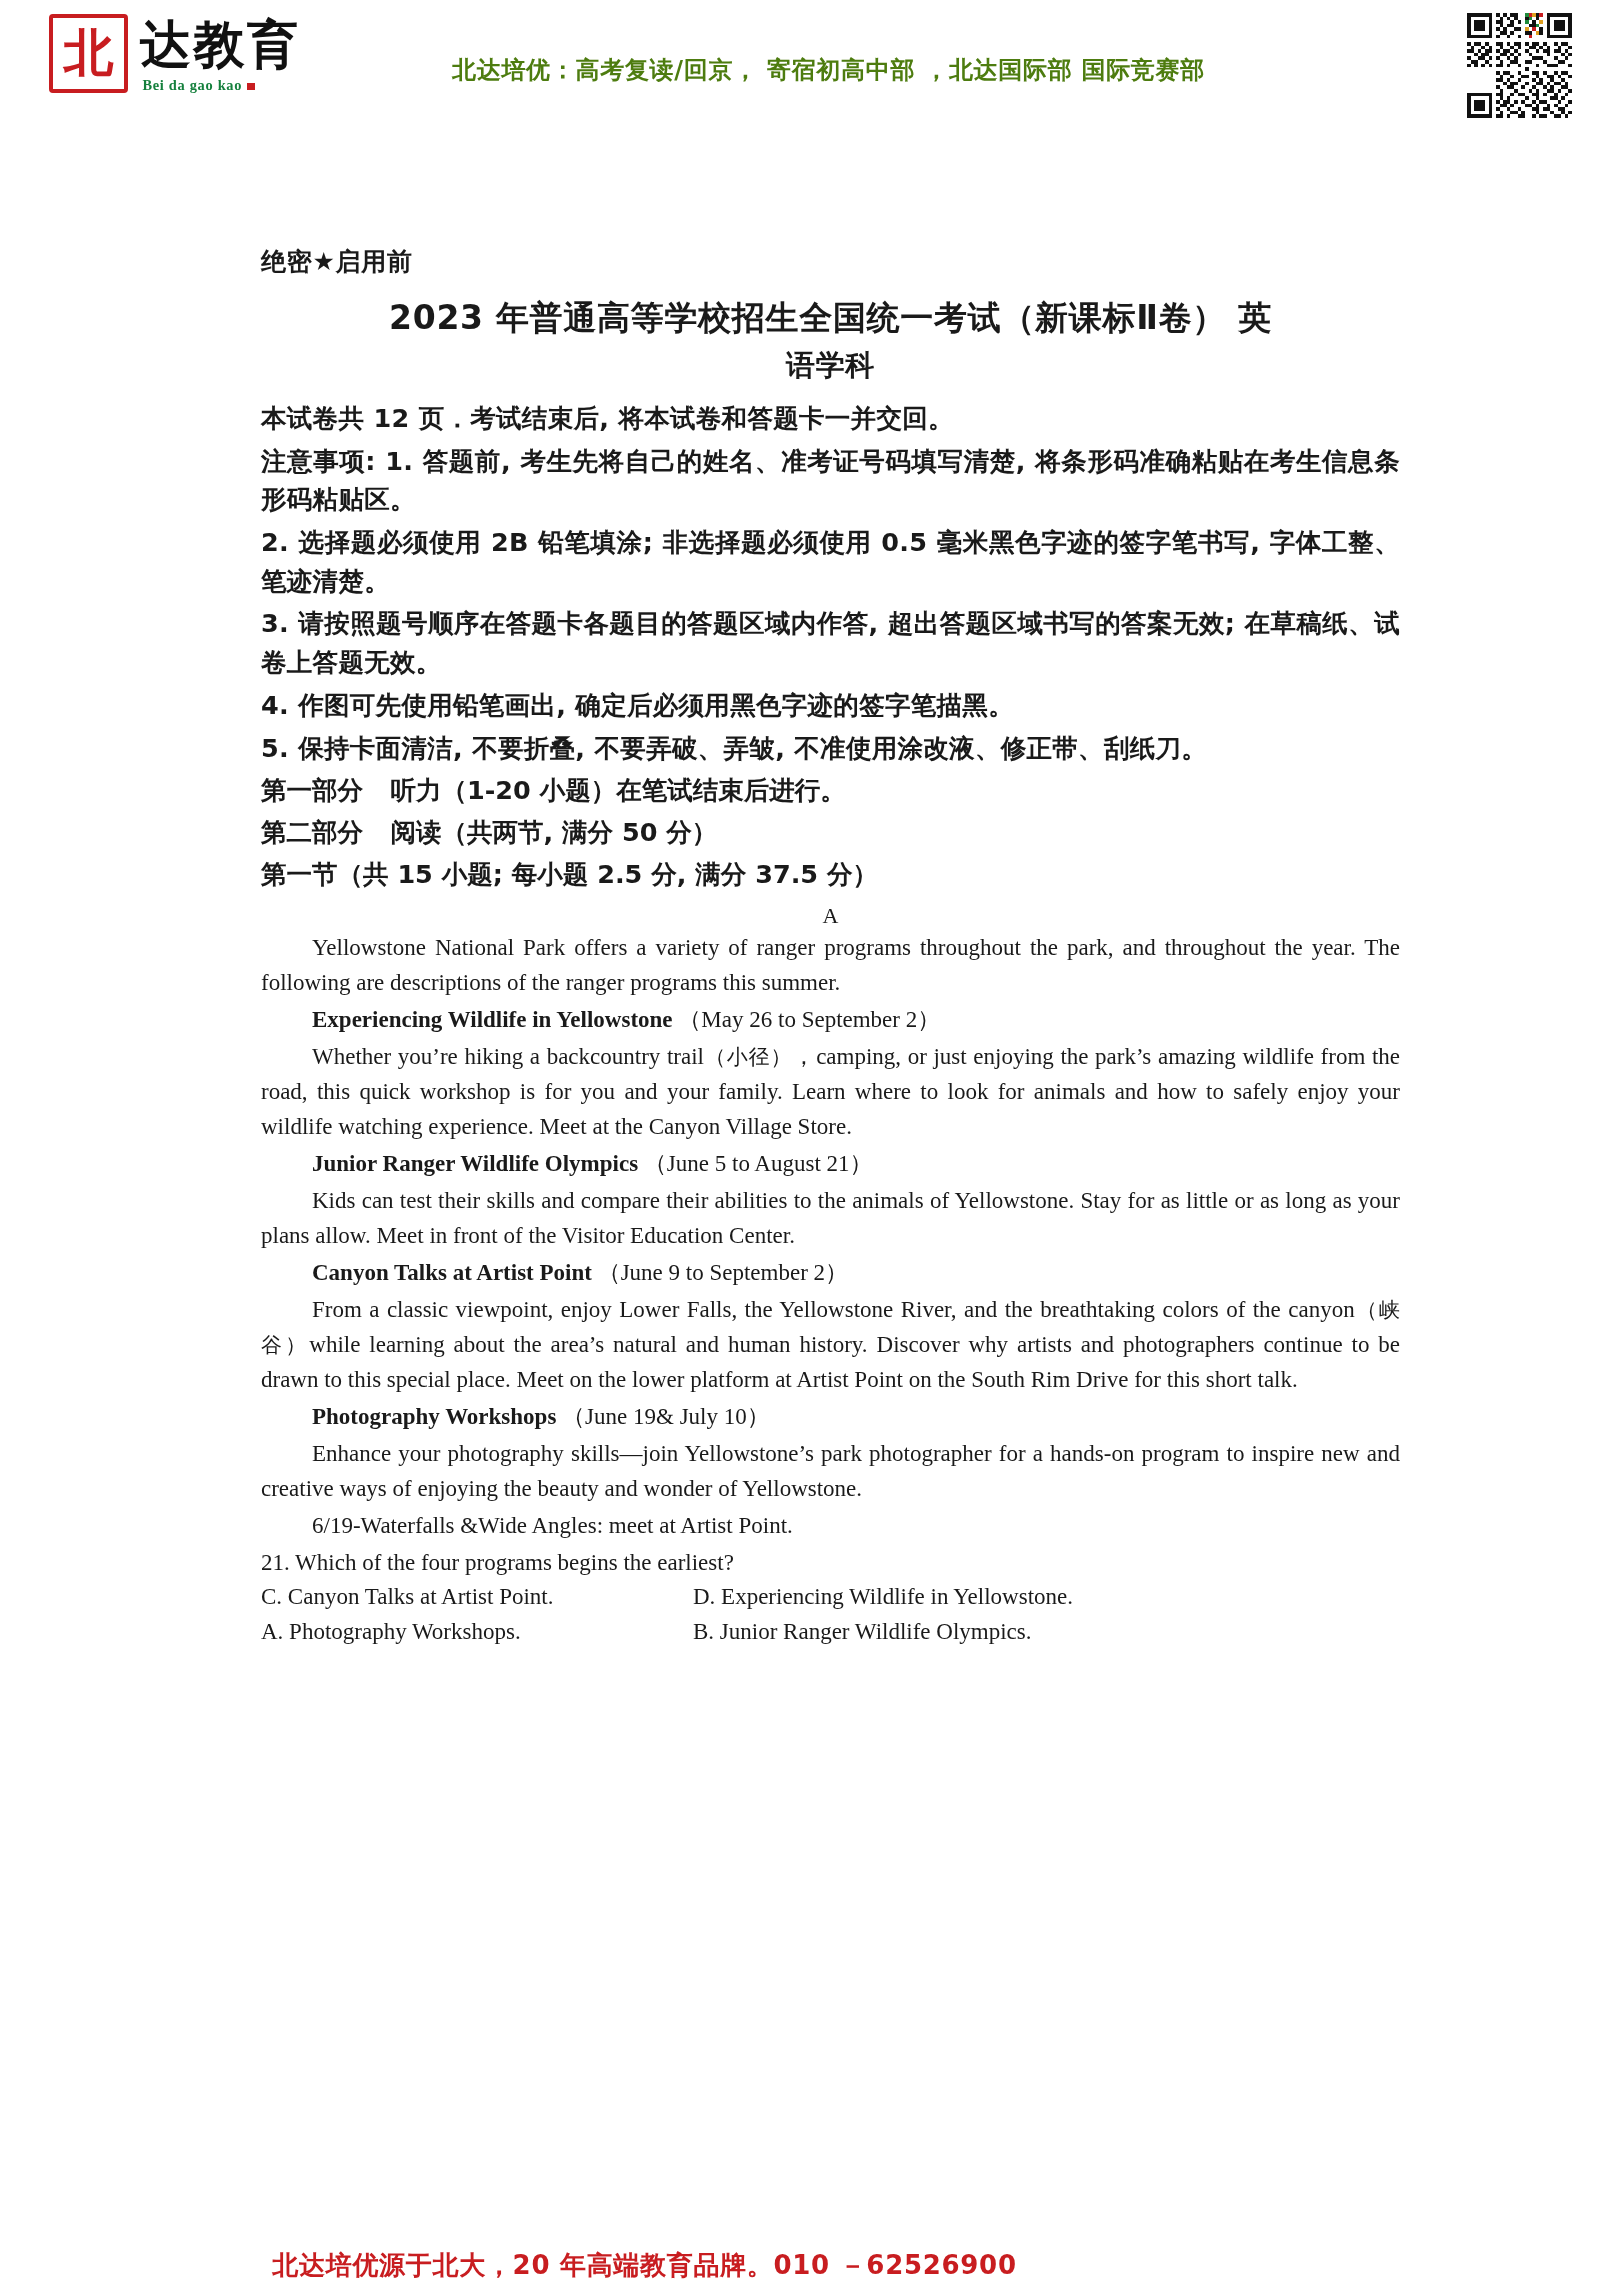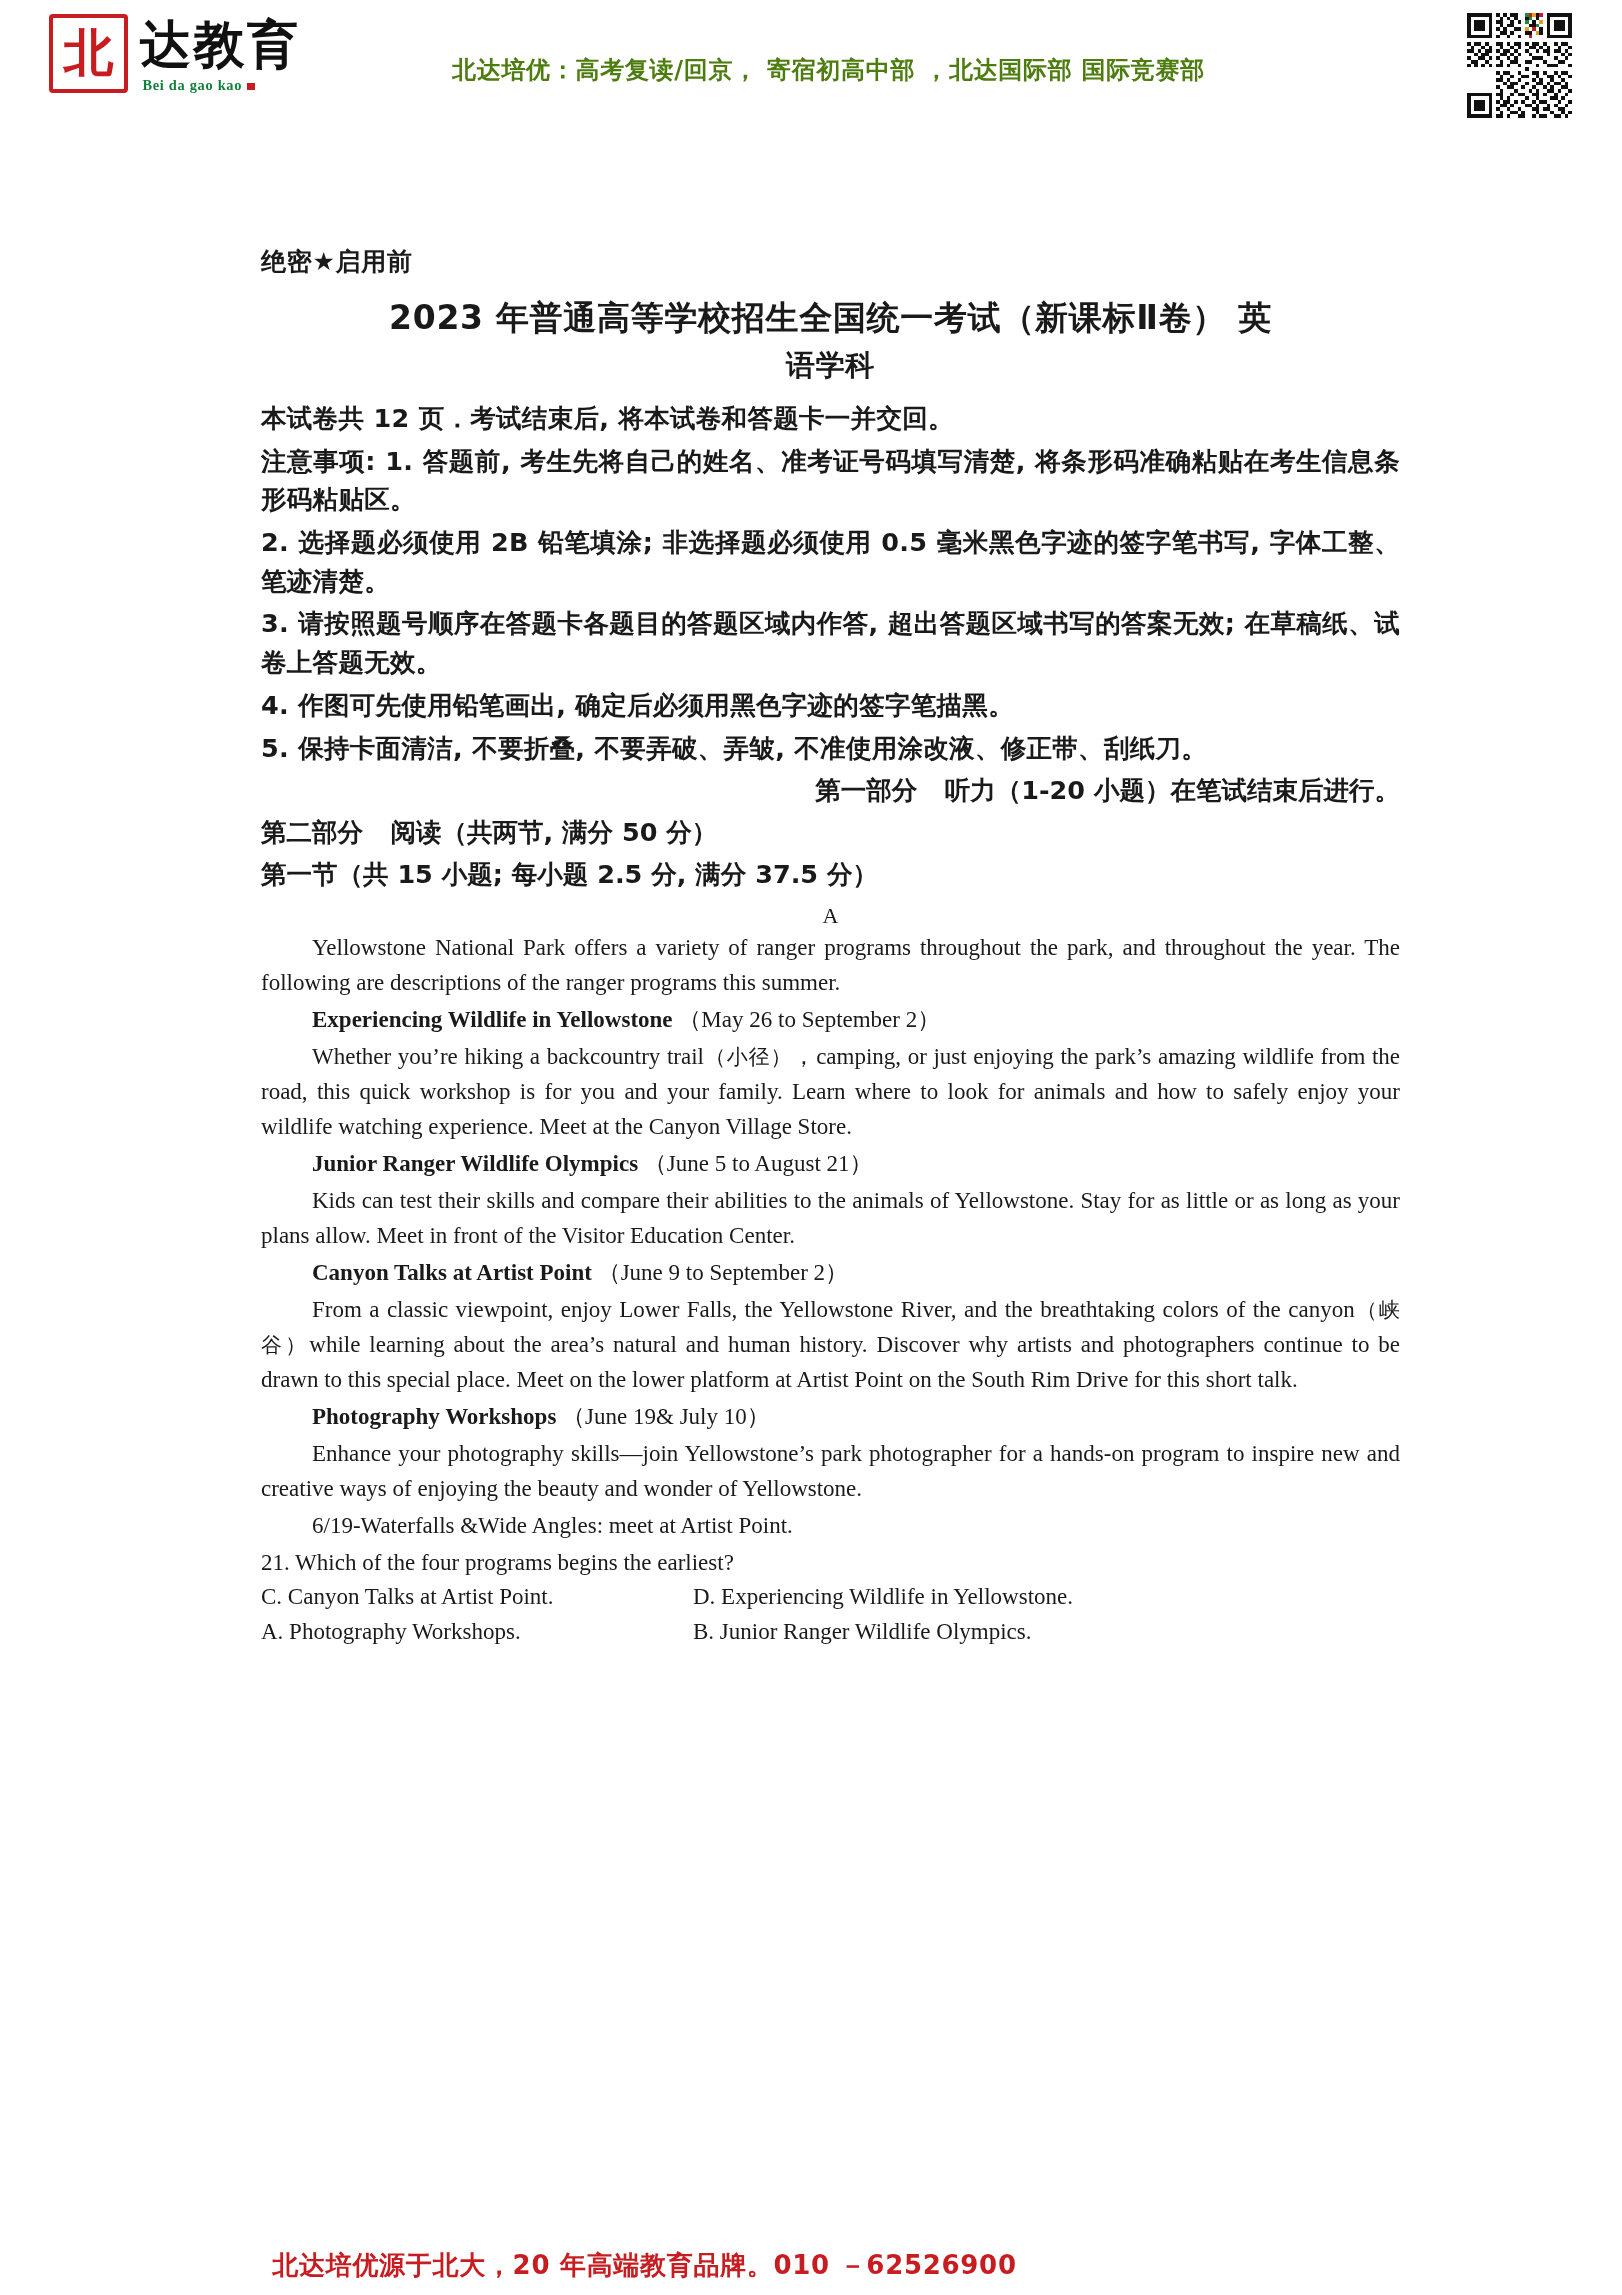--- a/index.html
+++ b/index.html
@@ -143,21 +143,21 @@
     text-align: justify;
   }
   p.cn-normal {
     font-family: "DejaVu Sans", sans-serif;
     font-size: 22px;
     font-weight: 400;
     line-height: 1.5;
     margin: 2.6px 0 5.2px 0;
     letter-spacing: 0.3px;
   }
-  .gap-s { margin-top: 6.5px; text-align: right; }
+  .gap-s { margin-top: 6.5px; }
 
   .part-line {
     font-family: "DejaVu Sans", sans-serif;
     font-size: 25.5px;
     font-weight: 600;
     line-height: 1.55;
     margin: 0 0 2.6px 0;
   }
   .part-line .spacer { display: inline-block; width: 27.5px; }
 

